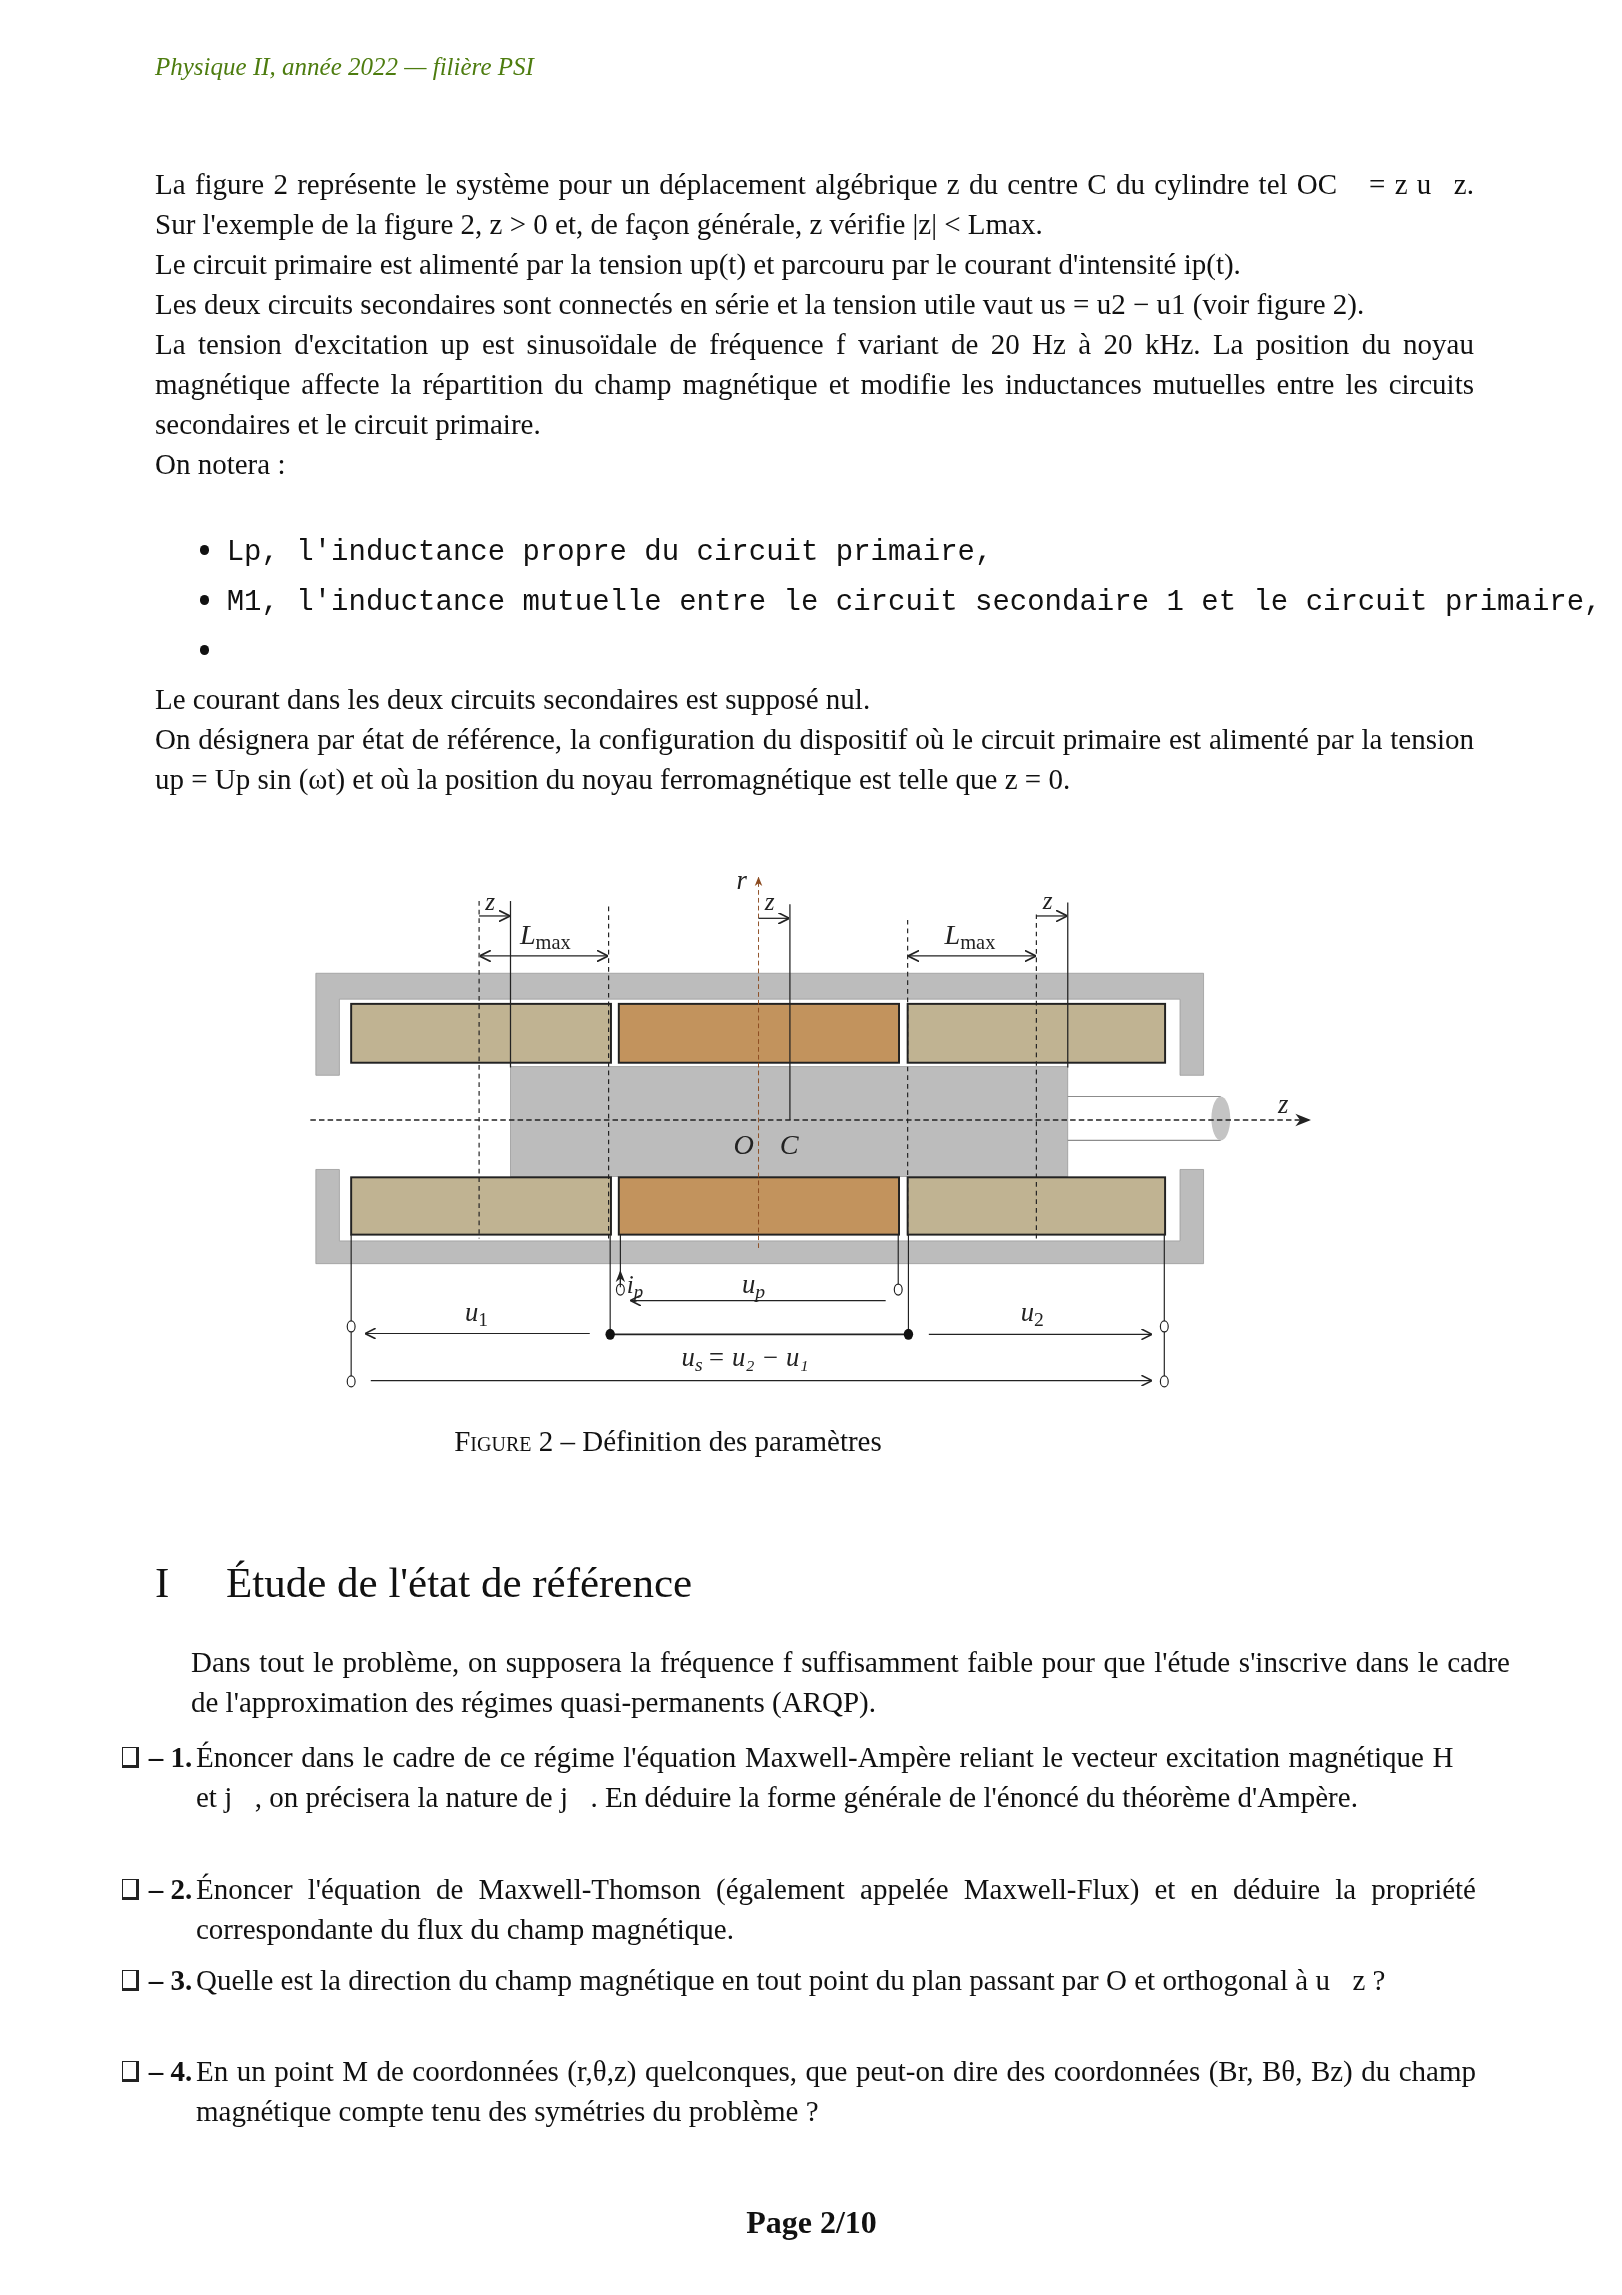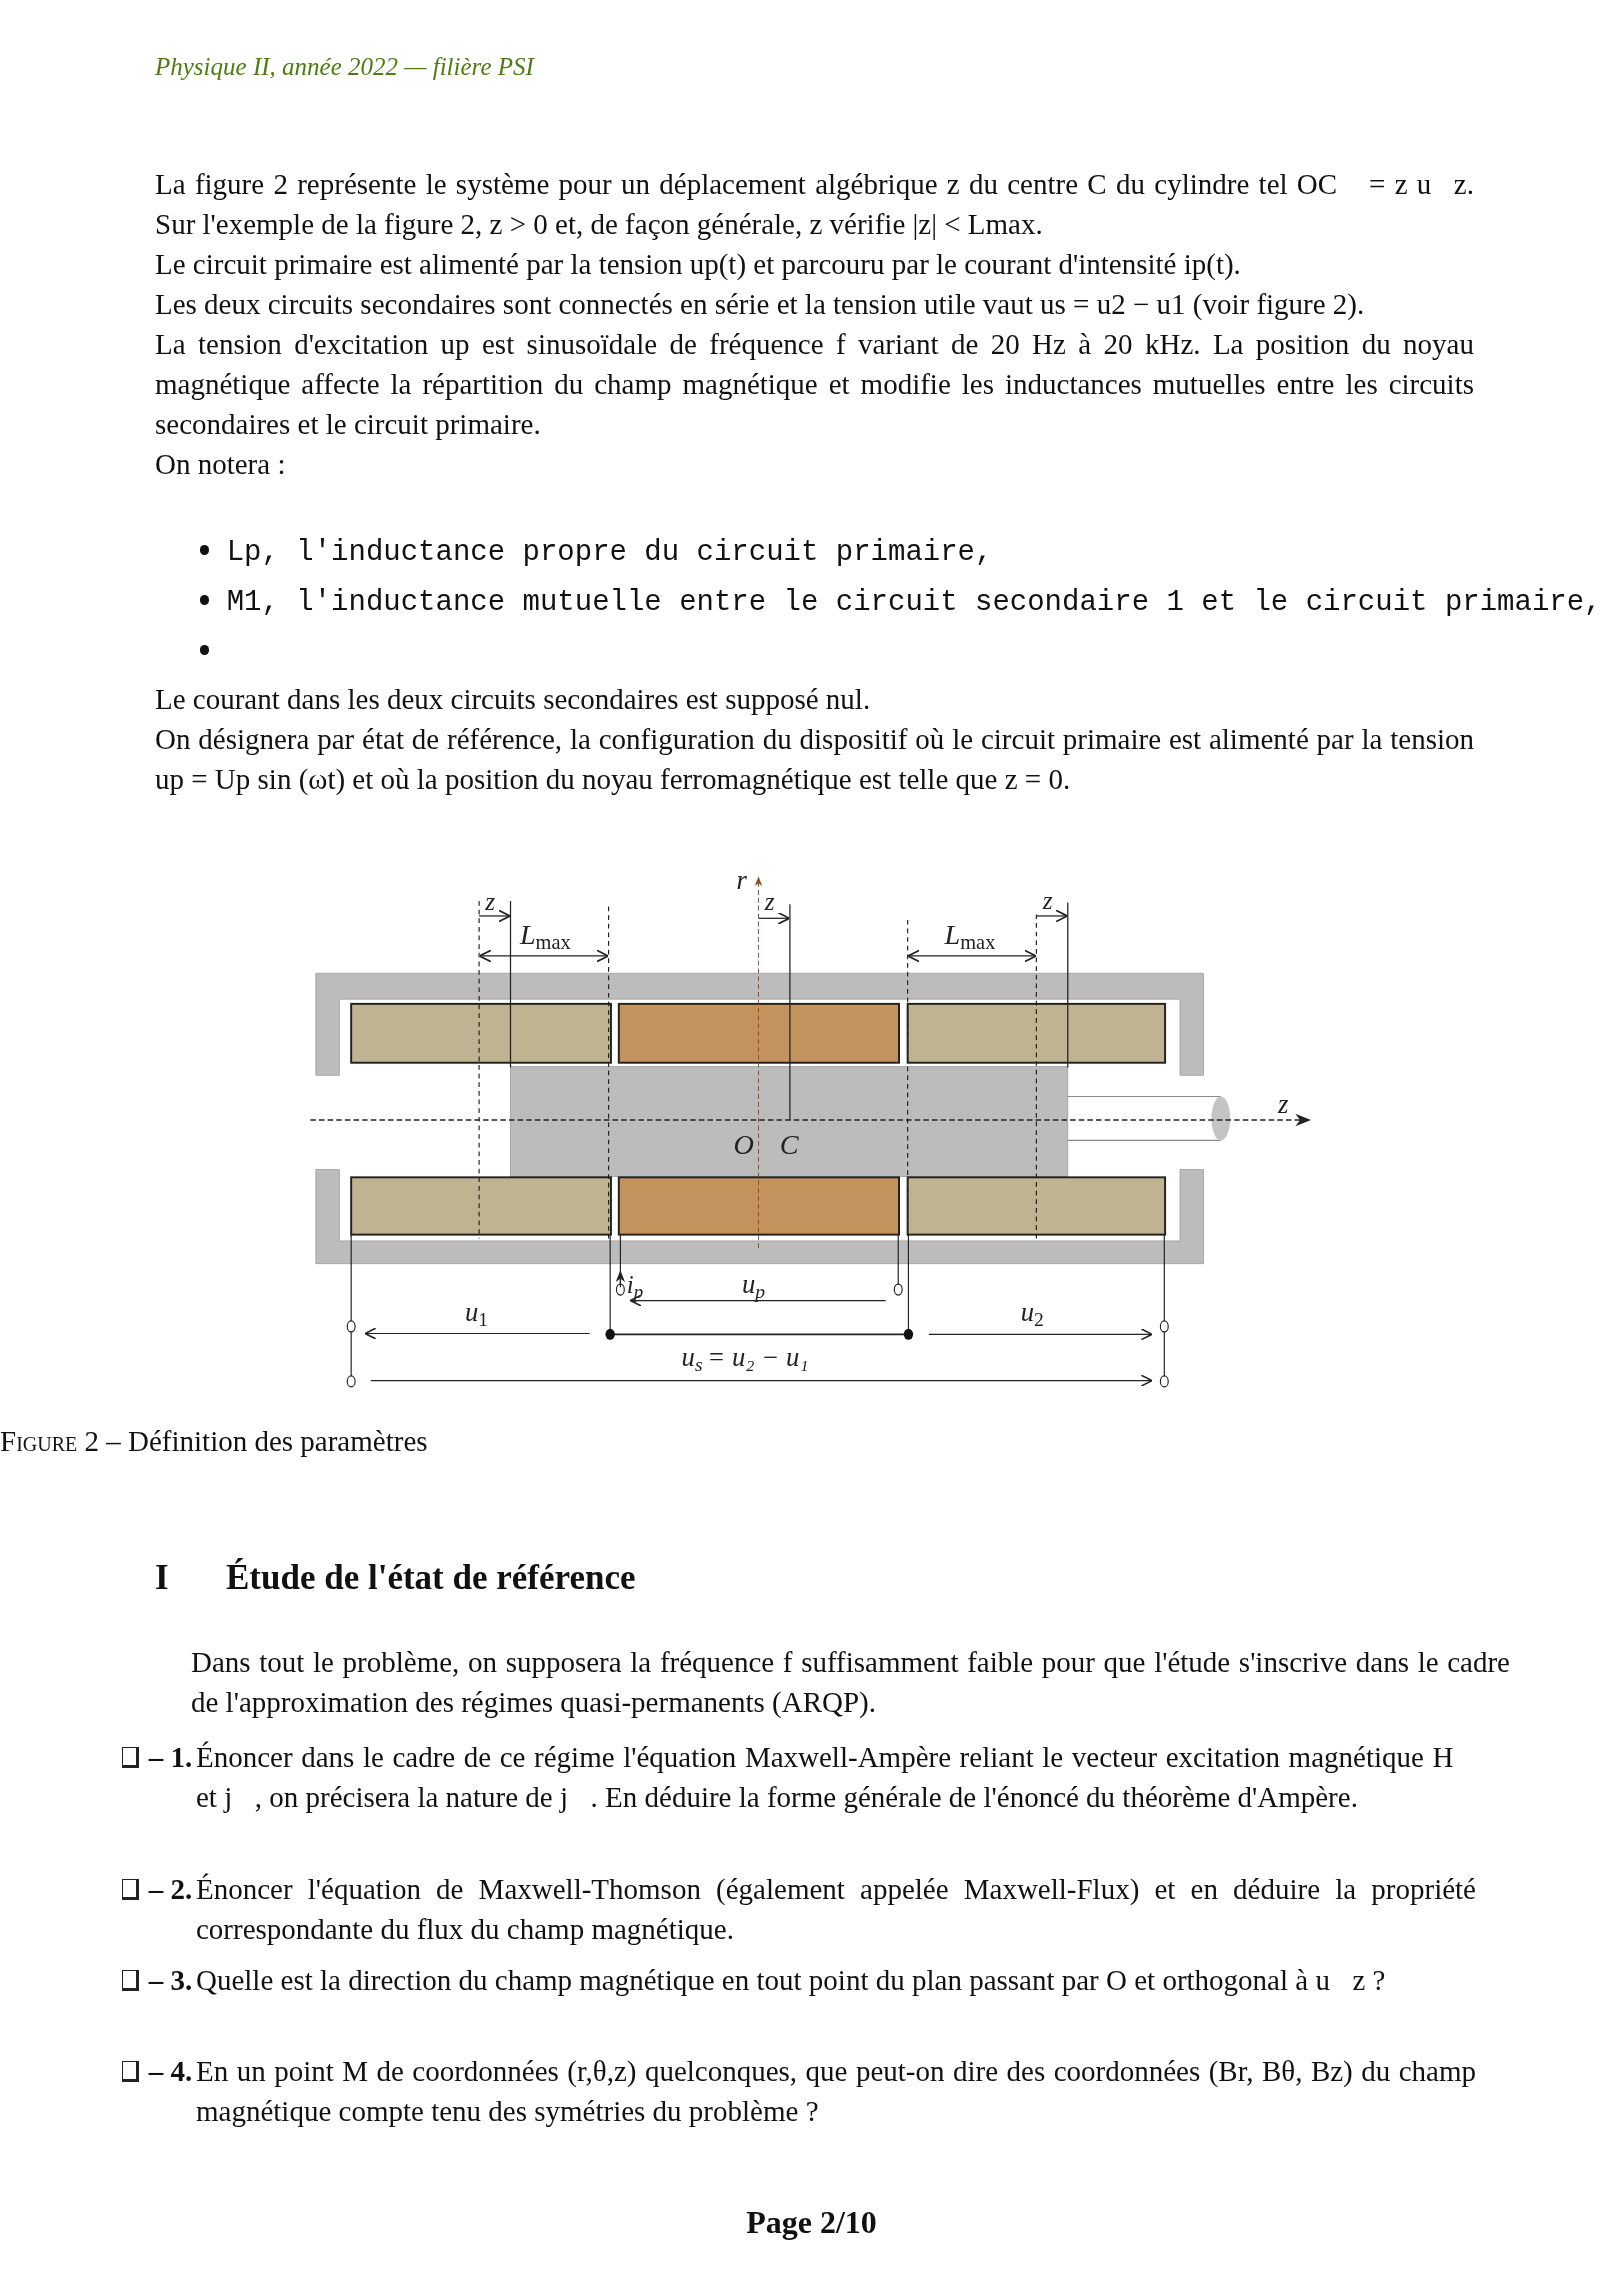--- a/index.html
+++ b/index.html
@@ -8,25 +8,25 @@
   .page { position:absolute; left:0; top:0; width:1623px; height:2295px; }
   .header { position:absolute; left:155px; top:53px; font-family:"Liberation Serif",serif;
             font-style:italic; font-size:25px; color:#4d7c0f; }
   .para { position:absolute; left:155px; width:1319px; font-family:"Liberation Serif",serif;
           font-size:29px; line-height:40px; text-align:justify; }
   .para p { margin:0; }
   .bullets { position:absolute; left:200px; top:528px; font-family:Liberation Mono, monospace; font-size:29px; }
   .bullets .bi { height:50px; line-height:50px; white-space:nowrap; }
   .bullets .dot { display:inline-block; width:9.4px; height:9.4px; border-radius:50%; background:#111;
                   margin-right:17.3px; vertical-align:middle; position:relative; top:-2.4px; }
-  .caption { position:absolute; left:0; width:1336px; top:1425px; text-align:left;
+  .caption { position:absolute; left:0; width:1336px; top:1425px; text-align:center;
              font-family:"Liberation Serif",serif; font-size:29px; }
   .caption .sc { font-variant:small-caps; }
   .section { position:absolute; left:155px; top:1558px; font-family:"Liberation Serif",serif;
-             font-size:35px; font-weight:bold; }
+             font-size:43px; font-weight:normal; }
   .section .num { display:inline-block; width:71px; }
   .q { position:absolute; left:122px; width:1354px; font-family:"Liberation Serif",serif; font-size:29px; line-height:40px; }
   .q .lbl { position:absolute; left:0; top:0; white-space:nowrap; }
   .q .box { display:inline-block; width:13.3px; height:17.3px; border:1.6px solid #222; border-right-width:3.1px; border-bottom-width:3.1px; vertical-align:middle; margin-right:9.4px; position:relative; top:-3.1px; }
   .q .txt { margin-left:74px; text-align:justify; }
   .footer { position:absolute; left:0; width:1623px; top:2204px; text-align:center;
             font-family:"Liberation Serif",serif; font-weight:bold; font-size:32px; }
   svg#fig { position:absolute; left:0; top:0; }
   svg text { font-family:"Liberation Serif",serif; font-style:italic; fill:#222; }
 </style>

